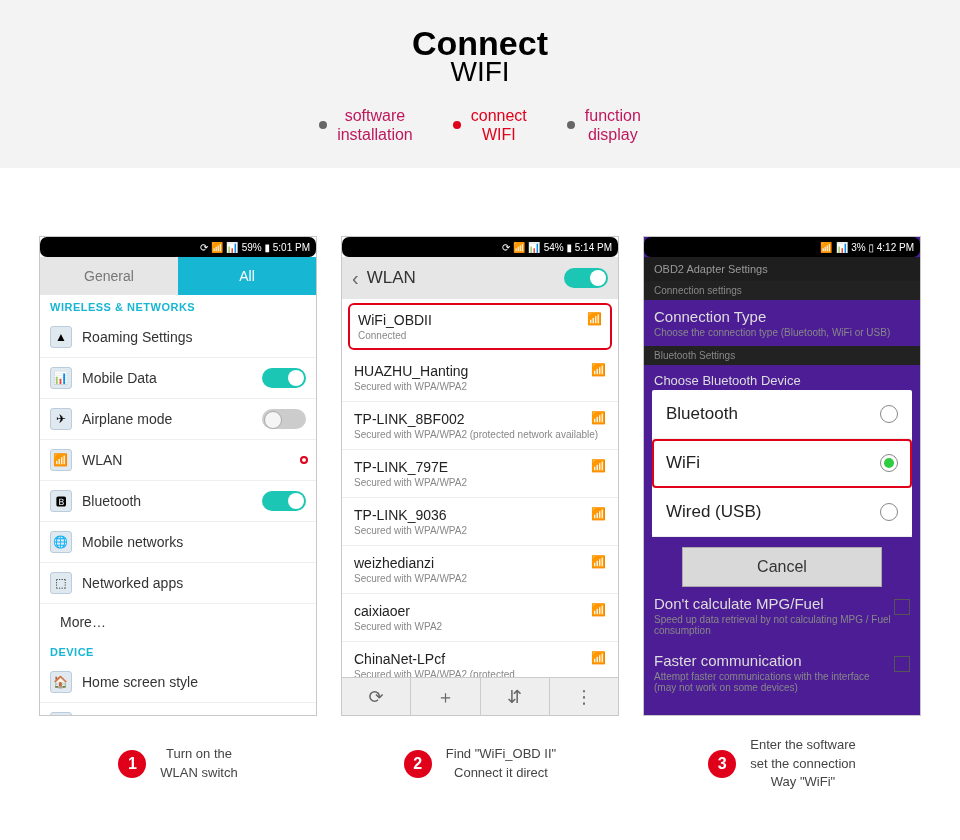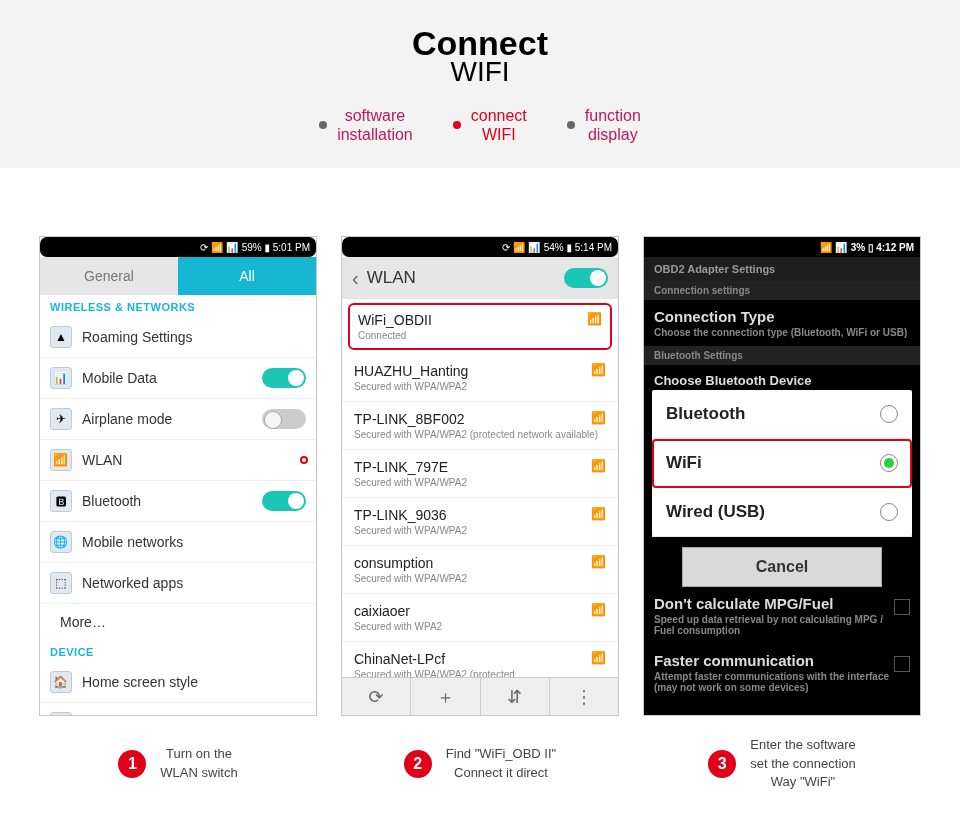--- a/index.html
+++ b/index.html
@@ -38,21 +38,21 @@
   .p2-titlebar .ttl{flex:1;font-size:17px;color:#333;}
   .net{padding:9px 12px;border-bottom:1px solid #eee;}
   .net .n{font-size:14px;color:#222;display:flex;align-items:flex-start;justify-content:space-between;}
   .net .s{font-size:10px;color:#888;margin-top:2px;}
   .wifi-ic{font-size:12px;color:#555;}
   .net-hl{border:2px solid #e1001a;border-radius:6px;margin:4px 6px;padding:7px 8px;}
   .p2-bottom{position:absolute;bottom:0;left:0;right:0;height:38px;background:#eee;display:flex;border-top:1px solid #ccc;}
   .p2-bottom div{flex:1;display:flex;align-items:center;justify-content:center;color:#666;font-size:18px;border-right:1px solid #ccc;}
   .p2-bottom div:last-child{border-right:none;}
   
-  .phone.dark{background:#000000;color:#ccc;font-weight:bold;}
+  .phone.dark{background:#4c1d95;color:#ccc;}
   .p3-hdr{font-size:11px;color:#999;padding:6px 10px;background:#1e1e1e;}
   .p3-sub{font-size:10px;color:#888;padding:4px 10px;background:#222;}
   .p3-sec{padding:8px 10px;}
   .p3-sec .t{font-size:15px;color:#ddd;}
   .p3-sec .d{font-size:10px;color:#888;margin-top:2px;}
   .p3-list{background:#fff;margin:0 8px;border-radius:2px;}
   .p3-item{display:flex;align-items:center;justify-content:space-between;padding:14px 14px;font-size:17px;color:#222;border-bottom:1px solid #eee;}
   .radio{width:18px;height:18px;border:1px solid #888;border-radius:50%;display:inline-flex;align-items:center;justify-content:center;}
   .radio.sel::after{content:"";width:10px;height:10px;background:#2ecc40;border-radius:50%;}
   .p3-item.hl{outline:2px solid #e1001a;outline-offset:-2px;border-radius:4px;}
@@ -185,21 +185,21 @@
         </div>
         <div class="net">
           <div class="n">
             <span>TP-LINK_9036</span>
             <span class="wifi-ic">📶</span>
           </div>
           <div class="s">Secured with WPA/WPA2</div>
         </div>
         <div class="net">
           <div class="n">
-            <span>consumption</span>
+            <span>weizhedianzi</span>
             <span class="wifi-ic">📶</span>
           </div>
           <div class="s">Secured with WPA/WPA2</div>
         </div>
         <div class="net">
           <div class="n">
             <span>caixiaoer</span>
             <span class="wifi-ic">📶</span>
           </div>
           <div class="s">Secured with WPA2</div>

